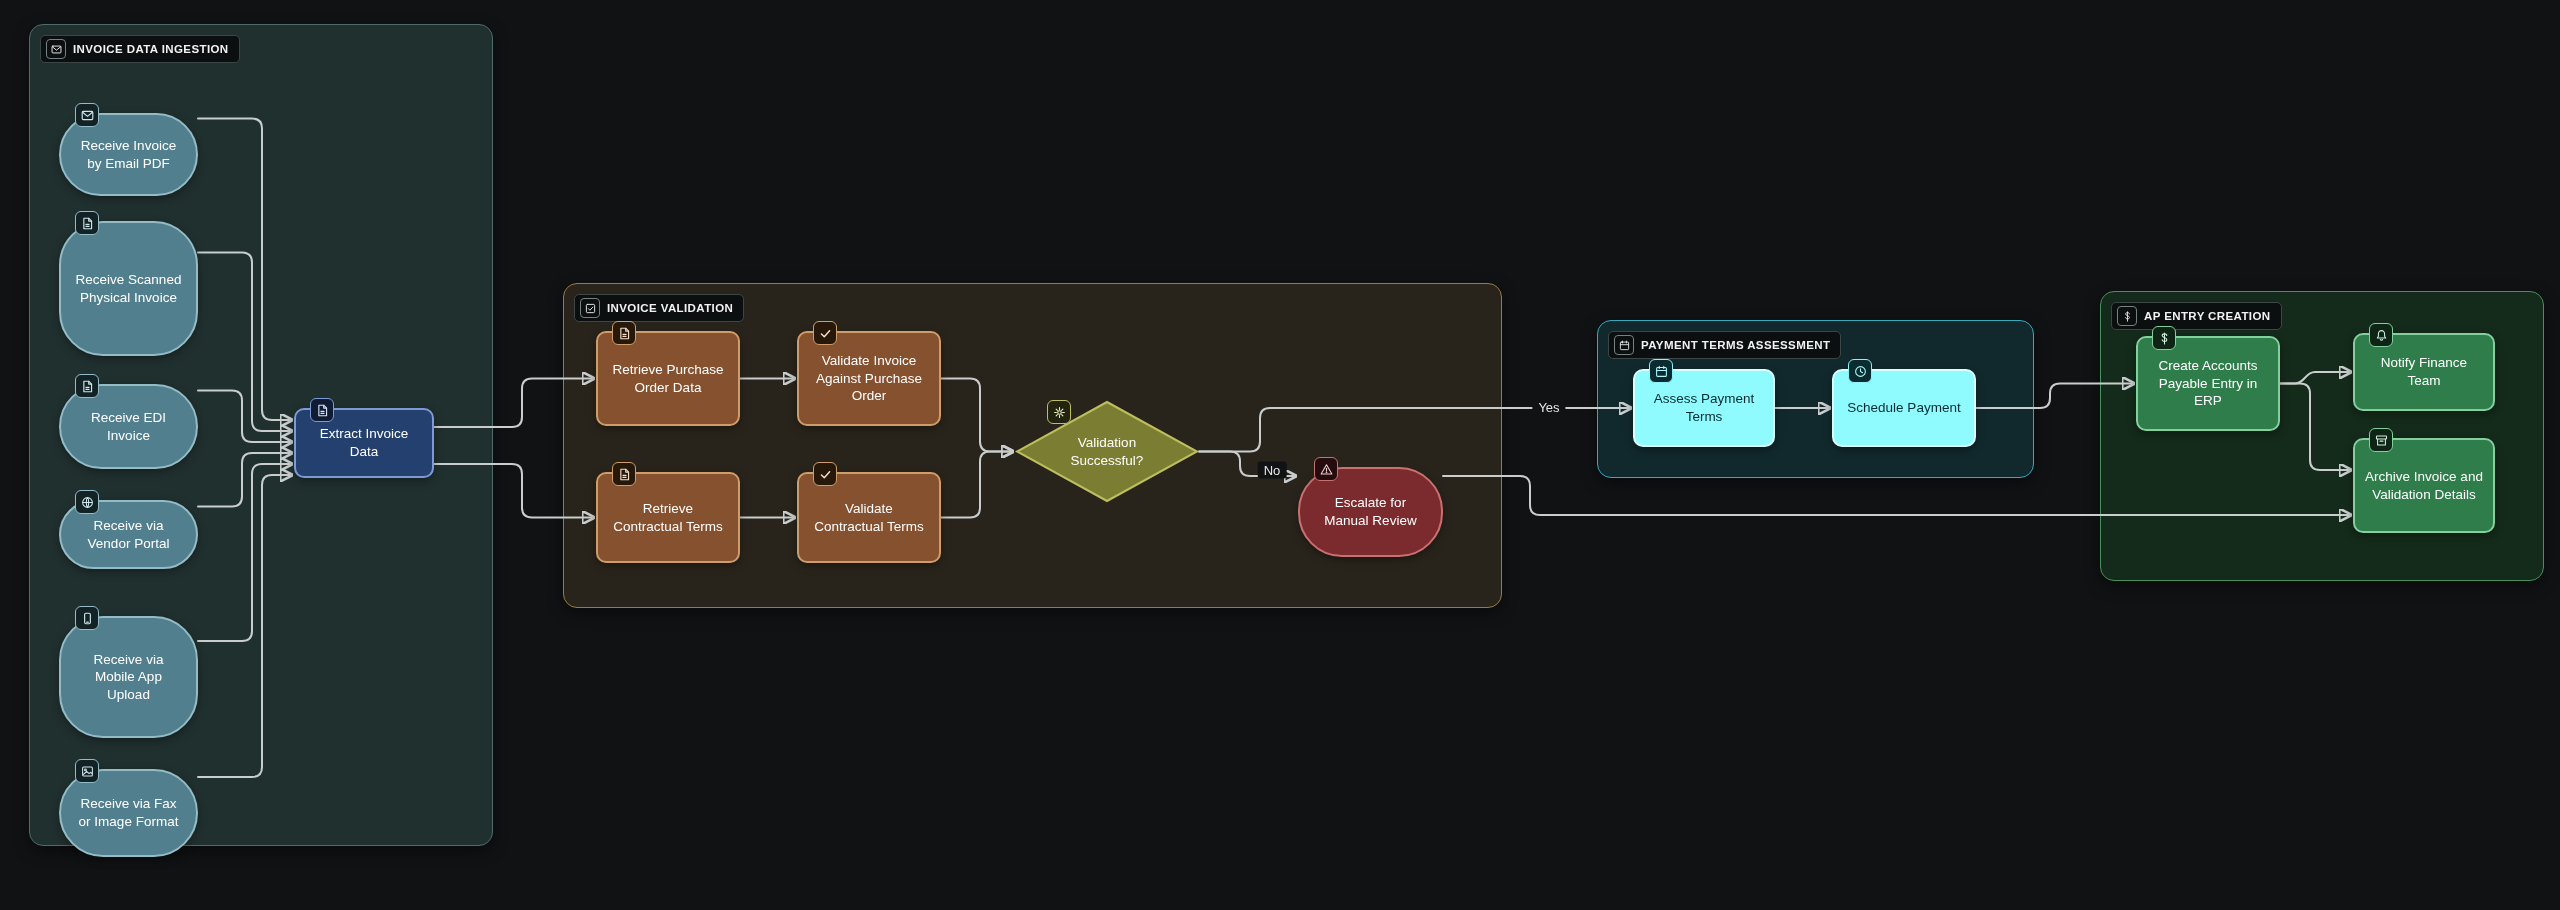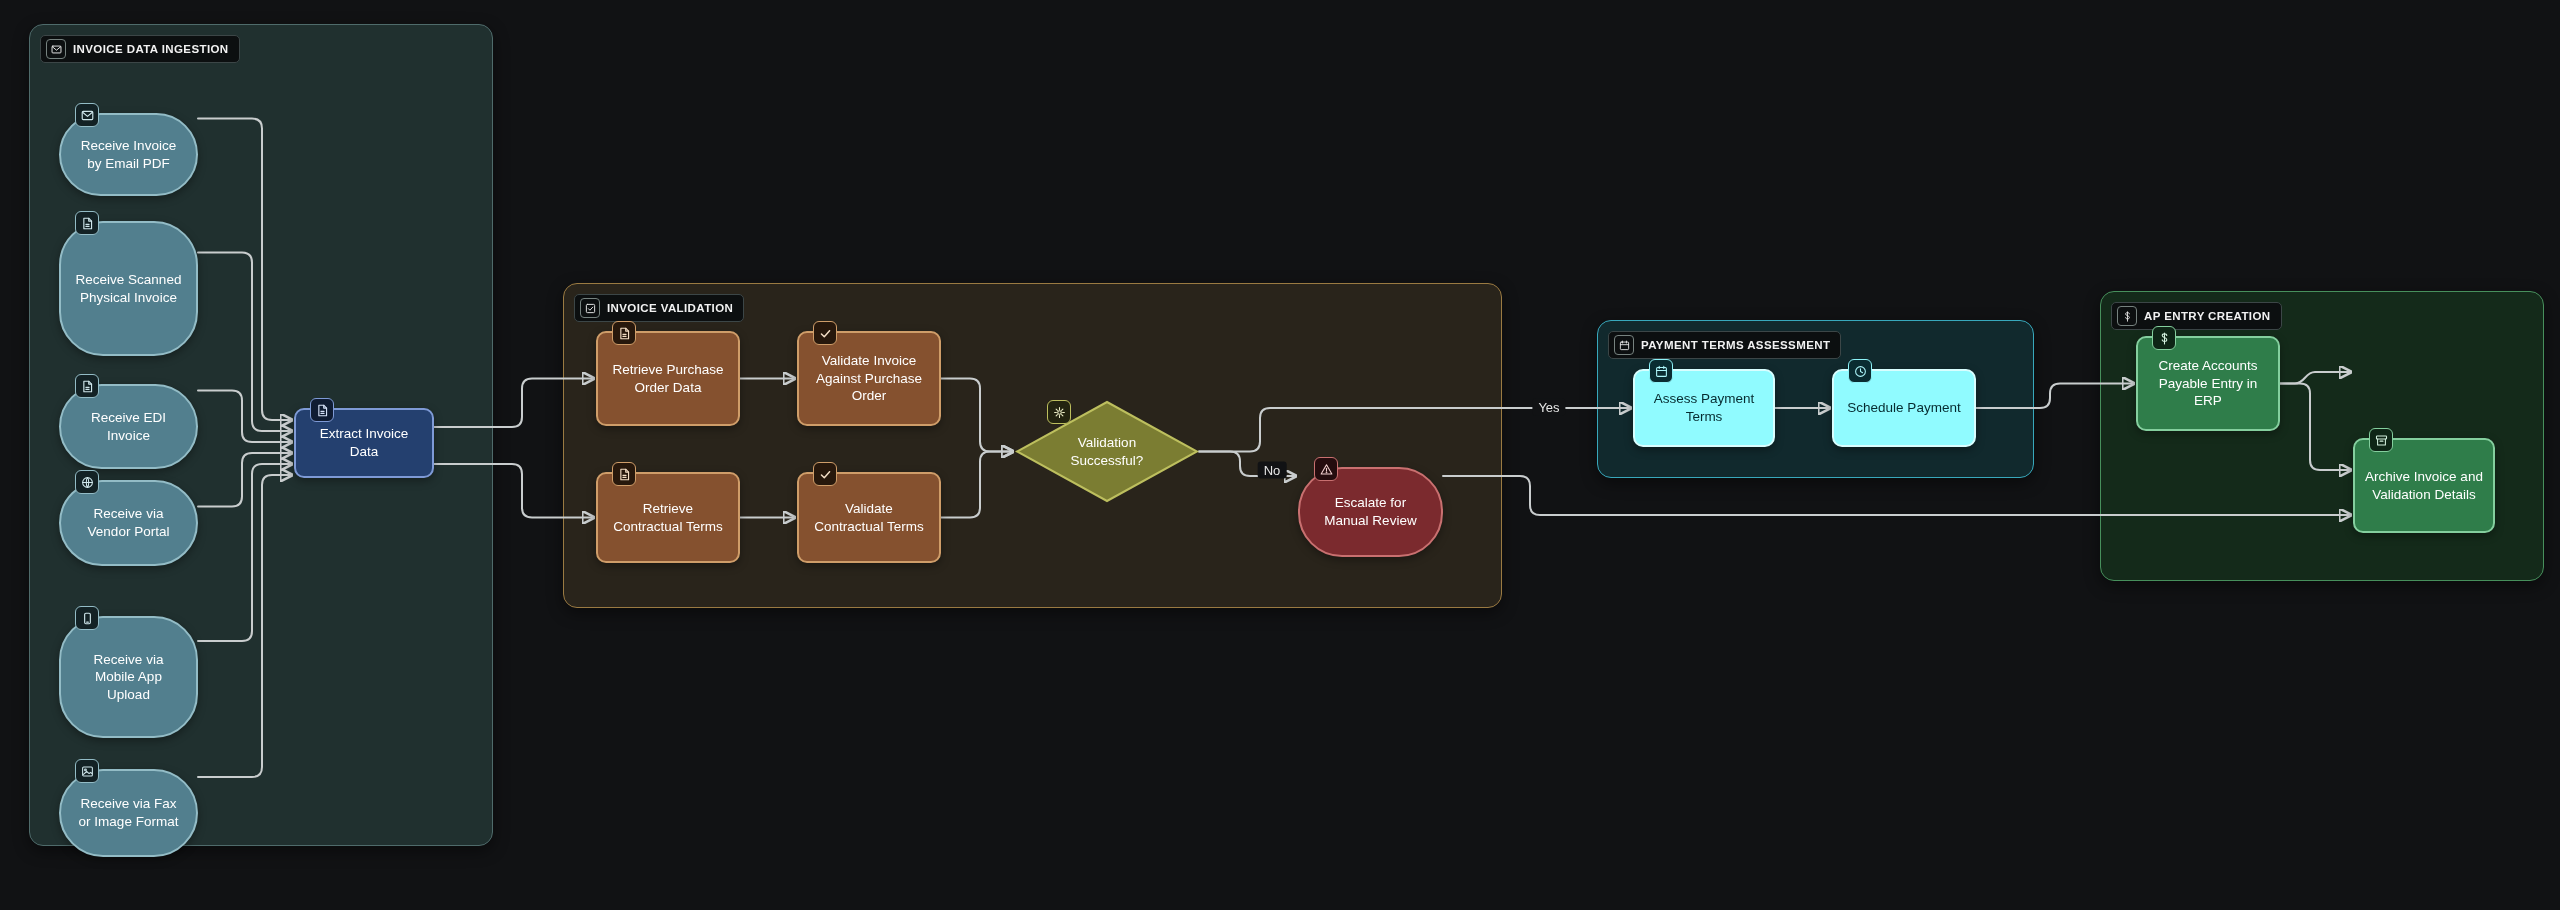--- a/index.html
+++ b/index.html
@@ -245,21 +245,21 @@
     <span>Receive Scanned Physical Invoice</span>
   </div>
   <div class="node stadium n-teal" style="left:59px;top:348px;width:139px;height:85px">
     <span class="nbadge">
         <svg>
           <use href="#i-doc"></use>
         </svg>
       </span>
     <span>Receive EDI Invoice</span>
   </div>
-  <div class="node stadium n-teal" style="left:59px;top:444px;width:139px;height:86px">
+  <div class="node stadium n-teal" style="left:59px;top:464px;width:139px;height:69px">
     <span class="nbadge">
         <svg>
           <use href="#i-globe"></use>
         </svg>
       </span>
     <span>Receive via Vendor Portal</span>
   </div>
   <div class="node stadium n-teal" style="left:59px;top:580px;width:139px;height:122px">
     <span class="nbadge">
         <svg>
@@ -359,20 +359,28 @@
   </div>
 
   <div class="node n-green" style="left:2136px;top:336px;width:144px;height:95px">
     <span class="nbadge">
         <svg>
           <use href="#i-dollar"></use>
         </svg>
       </span>
     <span>Create Accounts Payable Entry in ERP</span>
   </div>
+  <div class="node n-green" style="left:2353px;top:333px;width:142px;height:78px">
+    <span class="nbadge">
+        <svg>
+          <use href="#i-bell"></use>
+        </svg>
+      </span>
+    <span>Notify Finance Team</span>
+  </div>
   <div class="node n-green" style="left:2353px;top:438px;width:142px;height:95px">
     <span class="nbadge">
         <svg>
           <use href="#i-archive"></use>
         </svg>
       </span>
     <span>Archive Invoice and Validation Details</span>
   </div>
 
 </div>

